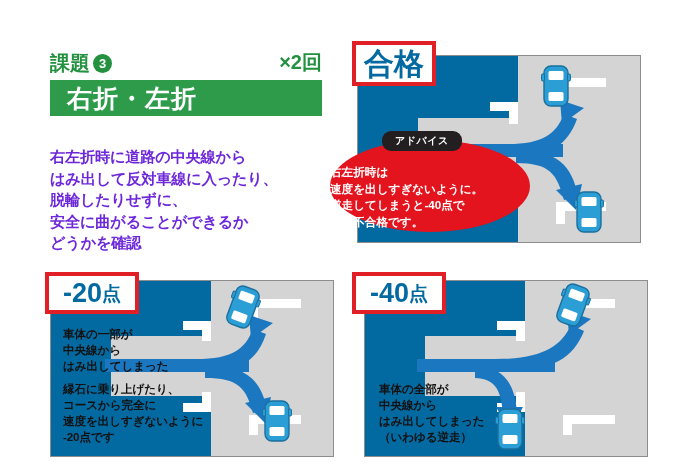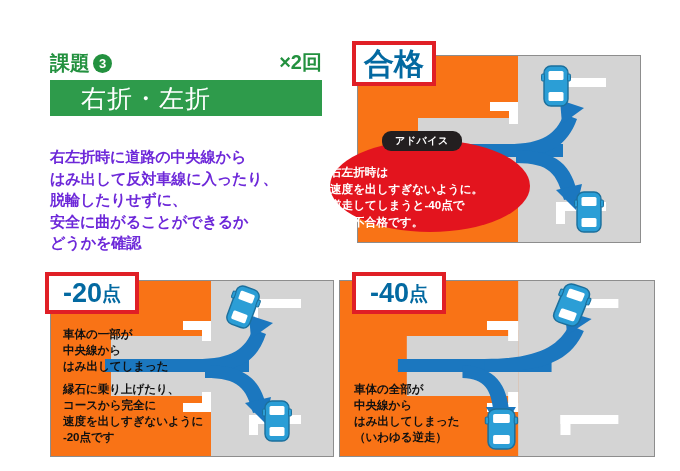--- a/index.html
+++ b/index.html
@@ -31,35 +31,35 @@
     font-size:20px;font-weight:bold;color:#23913f;line-height:1;
     padding-bottom:1px;
   }
   .greenbar{
     position:absolute;left:50px;top:80px;
     width:272px;height:36px;
     background:#2e9b4b;
     display:flex;align-items:center;
   }
   .greenbar span{
-    color:#ffffff;font-size:25px;font-weight:normal;
-    letter-spacing:1px;margin-left:31px;line-height:1;
+    color:#ffffff;font-size:25px;font-weight:bold;
+    letter-spacing:1px;margin-left:17px;line-height:1;
   }
   .desc{
     position:absolute;left:50px;top:146px;width:290px;
     font-size:15.2px;font-weight:bold;line-height:1.42;
     color:#6d28d9;letter-spacing:-0.2px;
     white-space:pre-line;
   }
 
   
-  .panel{position:absolute;border:1px solid #8d8d8d;background:#f97316;overflow:hidden;}
+  .panel{position:absolute;border:1px solid #8d8d8d;background:#0369a1;overflow:hidden;}
   #panel-pass{left:357px;top:55px;width:282px;height:186px;}
   #panel-m20{left:50px;top:280px;width:282px;height:175px;}
-  #panel-m40{left:339px;top:280px;width:282px;height:175px;padding-left:32px;}
+  #panel-m40{left:364px;top:280px;width:282px;height:175px;}
 
   .road-svg{position:absolute;left:0;top:0;width:100%;height:100%;display:block;}
 
   
   .badge{
     position:absolute;
     background:#ffffff;
     border:4px solid #e01f26;
     display:flex;align-items:center;justify-content:center;
     z-index:6;

